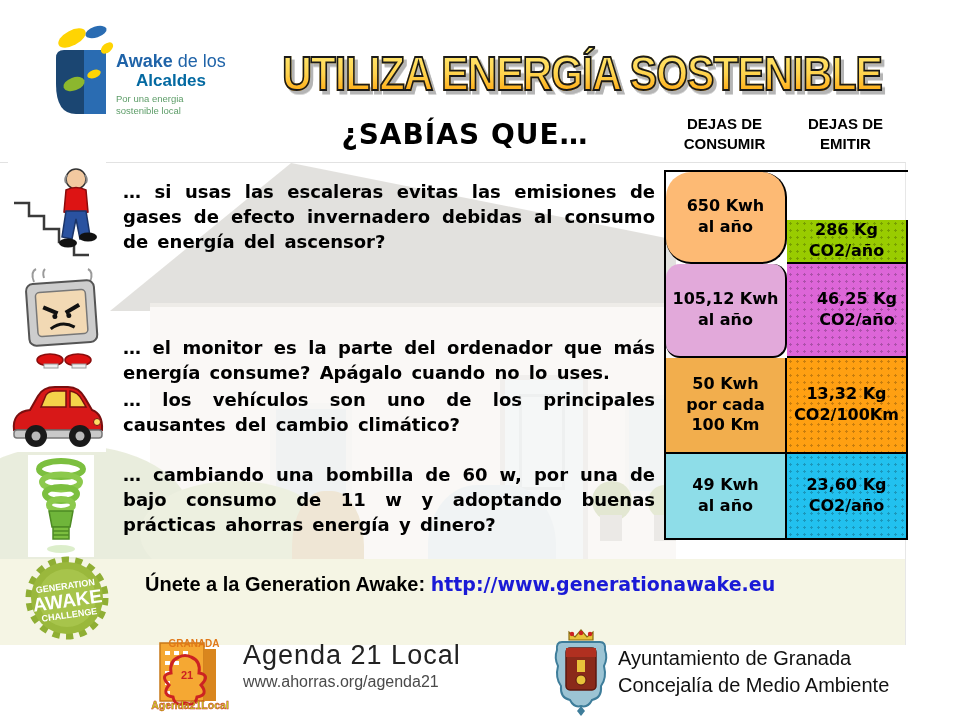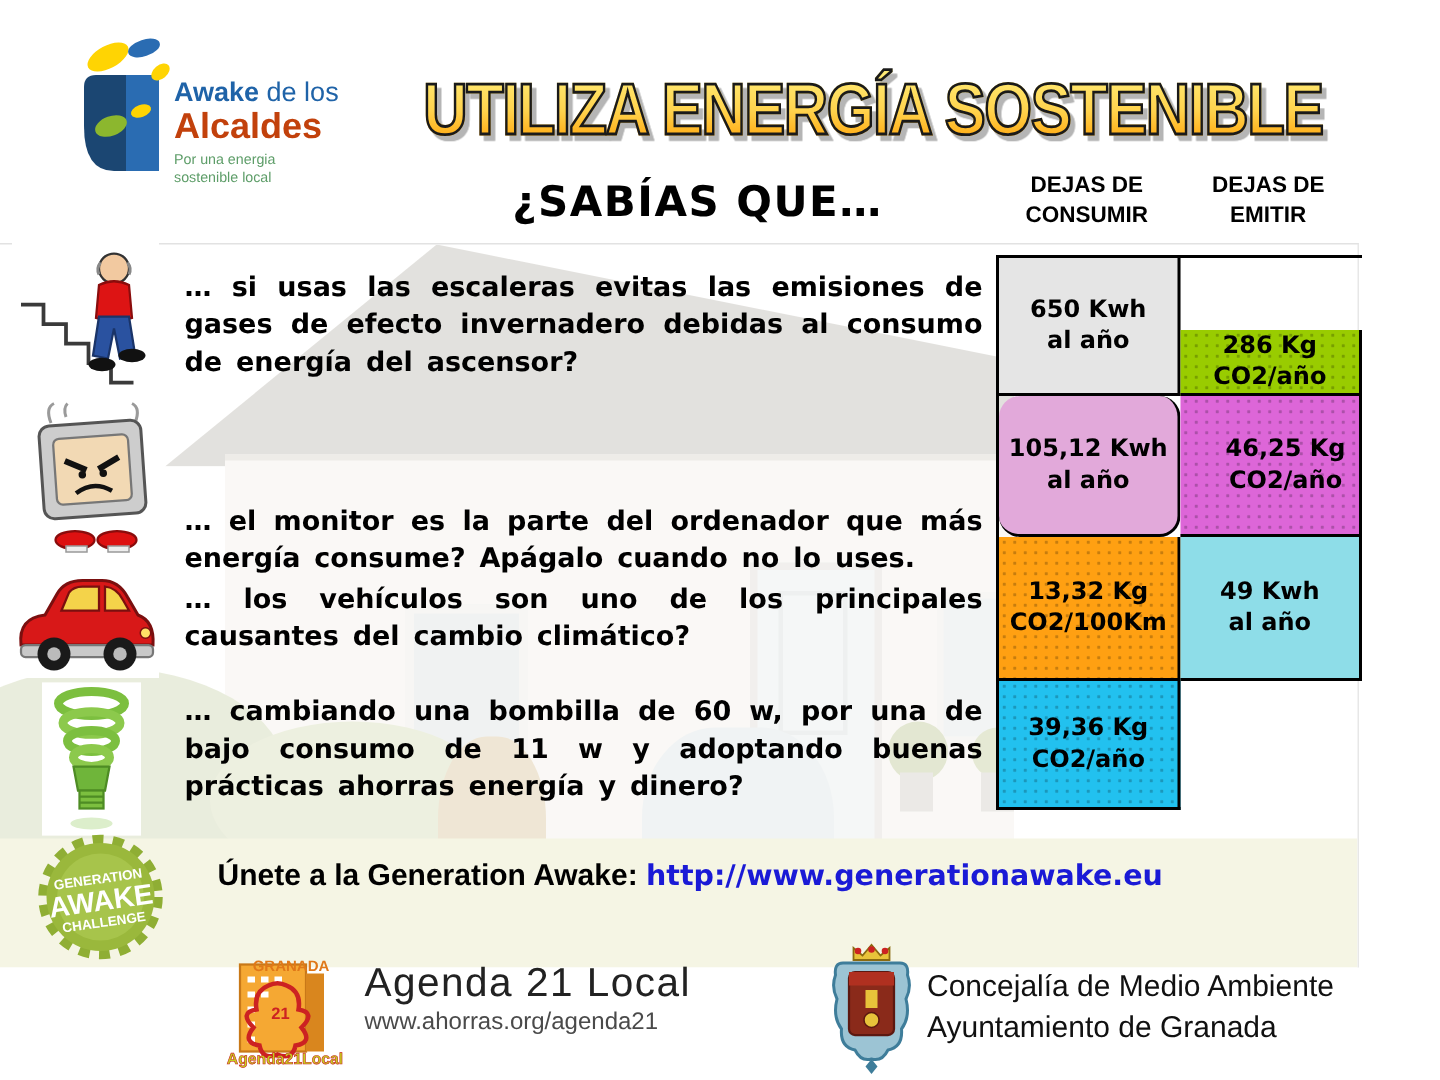--- a/index.html
+++ b/index.html
@@ -24,21 +24,21 @@
   .bg-char1{position:absolute;left:292px;top:328px;width:72px;height:122px;background:#c9a86a;border-radius:45% 45% 30% 30%;}
   .bg-char2{position:absolute;left:428px;top:322px;width:128px;height:158px;background:#ccd6da;border-radius:38% 38% 20% 20%;}
   .bg-guitar{position:absolute;left:470px;top:400px;width:52px;height:26px;background:#b07838;border-radius:50%;transform:rotate(-15deg);}
 
   
   #pacto-logo{left:38px;top:20px;width:215px;height:100px;z-index:3;}
   #pacto-mark{position:absolute;left:12px;top:2px;}
   #pacto-text{position:absolute;left:78px;top:32px;line-height:1.1;}
   .pacto-line1{font-size:18px;color:#1f63a8;}
   .pacto-bold{font-weight:bold;}
-  .pacto-line2{font-size:24px;color:#c2410c;font-weight:bold;}
+  .pacto-line2{font-size:17px;color:#0369a1;font-weight:bold;margin-left:20px;}
   .pacto-tagline{font-size:9.5px;color:#5d9d68;margin-top:3px;line-height:1.25;}
 
   
   #main-title{left:262px;top:46px;width:640px;height:62px;text-align:center;z-index:3;
     font-weight:900;font-size:41px;letter-spacing:-1px;
     background:linear-gradient(#ffee7a 0%,#ffd34d 38%,#ff9d00 72%,#ff8800 100%);
     -webkit-background-clip:text;background-clip:text;color:transparent;
     -webkit-text-stroke:1.6px #1a1a1a;
     transform:scale(1,1.18);transform-origin:center top;
     filter:drop-shadow(3px 3px 0 #b5b5b5);}
@@ -198,33 +198,36 @@
 </svg>
 
 <div class="abs" id="table-headers">
   <div class="th pre">DEJAS DE
 CONSUMIR</div>
   <div class="th pre">DEJAS DE
 EMITIR</div>
 </div>
 
 <div class="abs" id="savings-table">
-  <div class="cell pre" style="background-color: #e5e5e5;">650 Kwh
+  <div class="cell pre" style="background-color: #fdba74; border-radius: 25px;">650 Kwh
 al año</div>
   <div class="cell pre dots" style="background-color: rgb(153, 204, 0); margin-top: 48px;">286 Kg
 CO2/año</div>
   <div class="cell pre" style="background-color: rgb(226, 169, 218); border-radius: 14px;">105,12 Kwh
 al año</div>
   <div class="cell pre dots" style="background-color: rgb(221, 102, 216); padding-left: 21px;">46,25 Kg
 CO2/año</div>
+  <div class="cell pre" style="background-color: rgb(242, 174, 77);">50 Kwh
+por cada
+100 Km</div>
   <div class="cell pre dots" style="background-color: rgb(255, 160, 18);">13,32 Kg
 CO2/100Km</div>
   <div class="cell pre" style="background-color: rgb(142, 221, 232);">49 Kwh
 al año</div>
-  <div class="cell pre dots" style="background-color: rgb(34, 193, 239);">39,36 Kg
+  <div class="cell pre dots" style="background-color: rgb(34, 193, 239);">23,60 Kg
 CO2/año</div>
 </div>
 
 <div class="abs" id="cta">
   <span id="cta-label">Únete a la Generation Awake:</span>
   <a id="cta-link" href="#">http://www.generationawake.eu</a>
 </div>
 
 <svg class="abs" id="agenda-logo" width="82" height="82" viewBox="0 0 82 82">
   <rect x="10" y="12" width="44" height="58" fill="#f5a833" stroke="#c87818" stroke-width="1.5"></rect>
@@ -257,15 +260,15 @@
     <circle cx="38" cy="6" r="2.2" fill="#cc2222"></circle>
   <path d="M10,14 Q4,14 5,22 Q2,30 6,38 Q3,50 9,58 Q8,70 18,72 Q22,80 29,78 Q36,80 40,72 Q50,70 49,58 Q55,50 52,38 Q56,30 53,22 Q54,14 48,14 Z" fill="#9cc4d4" stroke="#3e7d9a" stroke-width="2"></path>
   <rect x="14" y="20" width="30" height="42" rx="4" fill="#8a2a1a" stroke="#5c1810" stroke-width="1.5"></rect>
   <rect x="14" y="20" width="30" height="9" fill="#b03020"></rect>
   <rect x="25" y="32" width="8" height="12" fill="#e8c33a"></rect>
   <circle cx="29" cy="52" r="5" fill="#e8c33a" stroke="#5c1810"></circle>
   <path d="M29,78 L25,83 L29,88 L33,83 Z" fill="#3e7d9a"></path>
 </svg>
 
 <div class="abs" id="concejalia-text">
+  <div>Ayuntamiento de Granada</div>
   <div>Concejalía de Medio Ambiente</div>
-  <div>Ayuntamiento de Granada</div>
 </div>
 
 </body></html>

